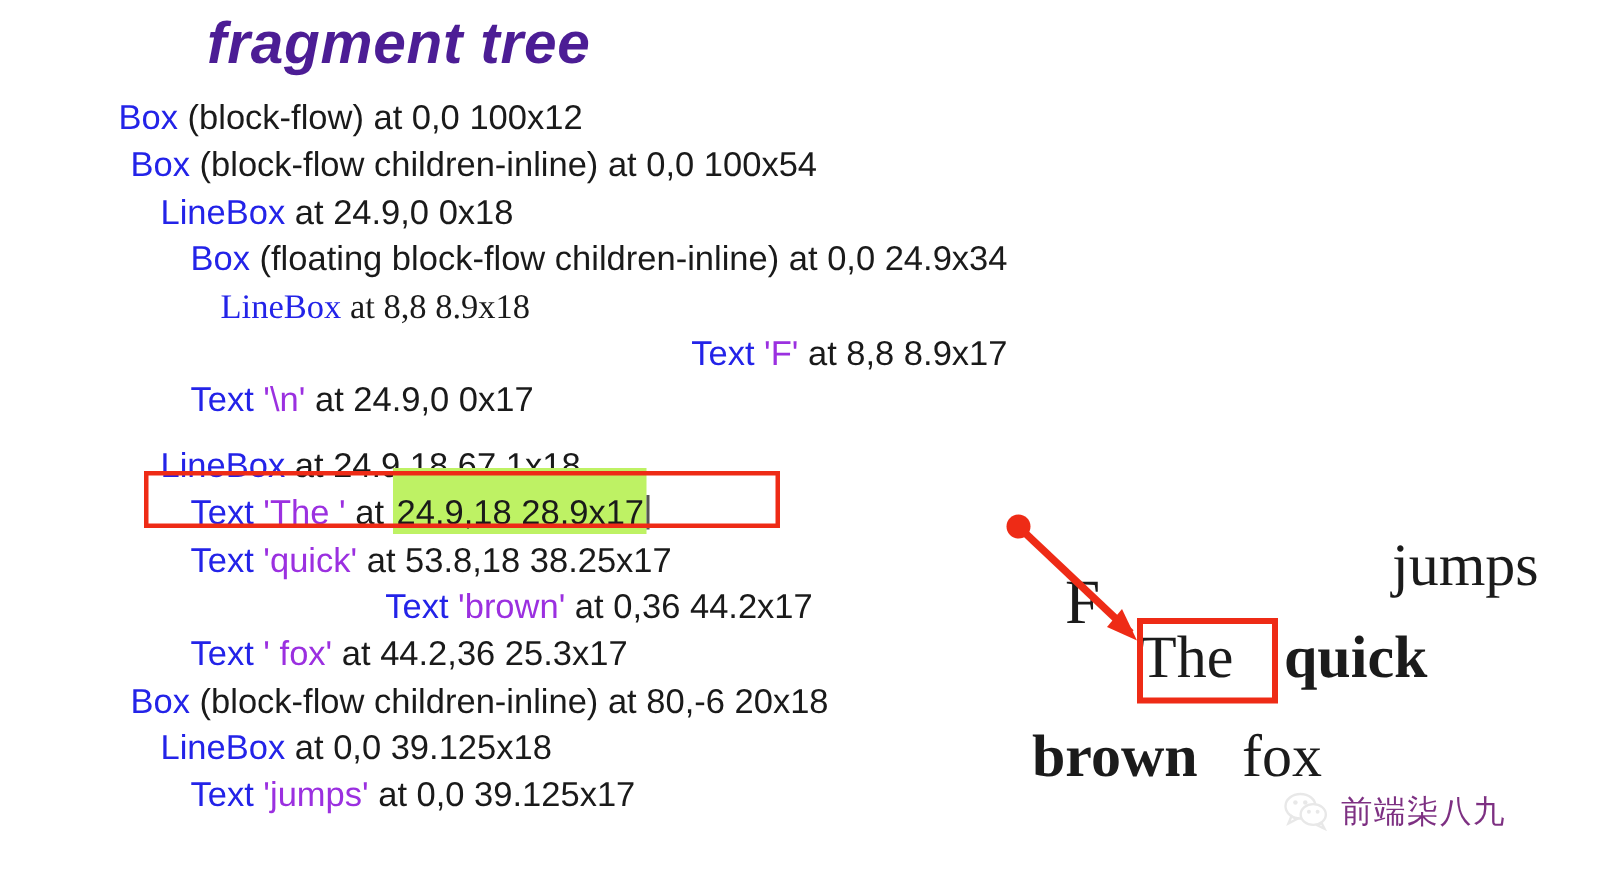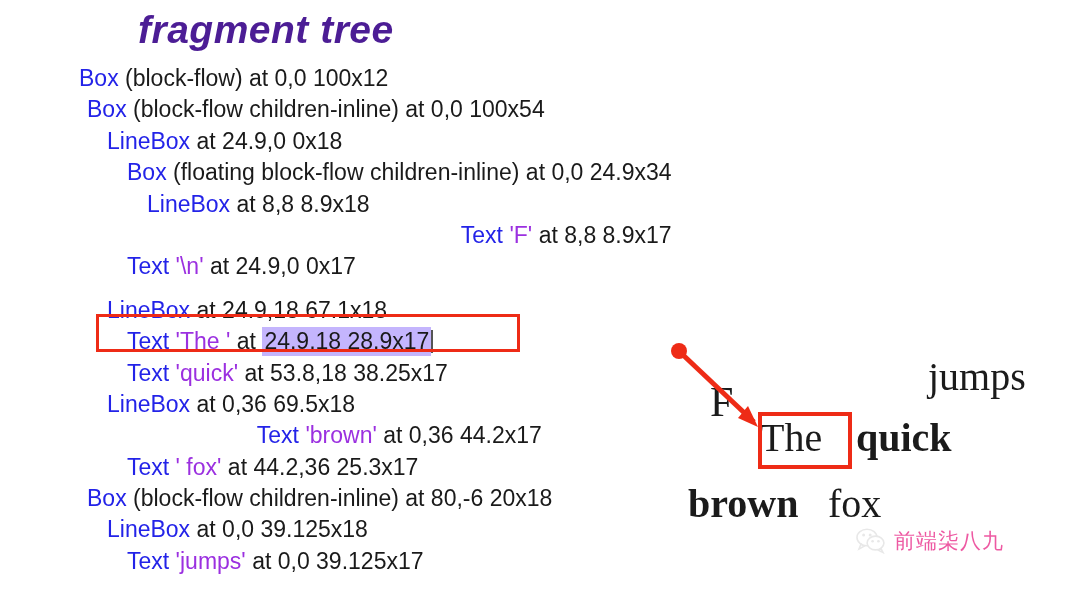--- a/index.html
+++ b/index.html
@@ -44,22 +44,22 @@
     position: relative;
     height: 31.4px;
     white-space: nowrap;
   }
   .node-name   { color: #2323e8; }
   .node-string { color: #9b30e0; }
   .node-rest   { color: #1a1a1a; }
   .quote       { color: #9b30e0; }
 
   .hl {
-    background: #c4b5fd;
-    padding: 1px 2px 2px 2px;
+    background: #bef264;
+    padding: 16px 2px 2px 2px;
     box-decoration-break: clone;
   }
   .caret {
     display: inline-block;
     width: 2px;
     height: 23px;
     background: #555555;
     vertical-align: -4px;
     margin-left: 0px;
   }
@@ -124,42 +124,41 @@
     left: 856px;
     top: 527px;
     display: flex;
     align-items: center;
     gap: 8px;
     opacity: 0.9;
   }
   #watermark-text {
     font-family: "Liberation Sans", sans-serif;
     font-size: 21px;
-    color: #ec4899;
+    color: #701a75;
     letter-spacing: 1px;
     white-space: nowrap;
   }
 </style>
 </head>
 <body>
 
 <div id="slide-title">fragment tree</div>
 
 <div id="fragment-tree">
     <div class="tree-line" style="padding-left: 0px; margin-left: 12px;"><span class="node-name">Box</span><span class="node-rest"> (block-flow) at 0,0 100x12</span></div>
     <div class="tree-line" style="padding-left: 20px;"><span class="node-name">Box</span><span class="node-rest"> (block-flow children-inline) at 0,0 100x54</span></div>
     <div class="tree-line" style="padding-left: 40px;"><span class="node-name">LineBox</span><span class="node-rest"> at 24.9,0 0x18</span></div>
     <div class="tree-line" style="padding-left: 60px;"><span class="node-name">Box</span><span class="node-rest"> (floating block-flow children-inline) at 0,0 24.9x34</span></div>
-    <div class="tree-line" style="padding-left: 80px;"><span class="node-name">LineBox</span><span class="node-rest"> at 8,8 8.9x18</span></div>
+    <div class="tree-line" style="padding-left: 80px; font-family: Liberation Serif, serif;"><span class="node-name">LineBox</span><span class="node-rest"> at 8,8 8.9x18</span></div>
     <div class="tree-line" style="padding-left: 100px; text-align: right;"><span class="node-name">Text</span><span class="node-rest"> </span><span class="quote">'</span><span class="node-string">F</span><span class="quote">'</span><span class="node-rest"> at 8,8 8.9x17</span></div>
     <div class="tree-line" style="padding-left: 60px;"><span class="node-name">Text</span><span class="node-rest"> </span><span class="quote">'</span><span class="node-string">\n</span><span class="quote">'</span><span class="node-rest"> at 24.9,0 0x17</span></div>
     <div class="tree-line" style="padding-left: 40px; margin-top: 12px;"><span class="node-name">LineBox</span><span class="node-rest"> at 24.9,18 67.1x18</span></div>
     <div class="tree-line" style="padding-left: 60px;"><span class="node-name">Text</span><span class="node-rest"> </span><span class="quote">'</span><span class="node-string">The </span><span class="quote">'</span><span class="node-rest"> at </span><span class="hl">24.9,18 28.9x17</span><span class="caret"></span></div>
     <div class="tree-line" style="padding-left: 60px;"><span class="node-name">Text</span><span class="node-rest"> </span><span class="quote">'</span><span class="node-string">quick</span><span class="quote">'</span><span class="node-rest"> at 53.8,18 38.25x17</span></div>
-    <div class="tree-line" style="padding-left: 40px;"><span class="node-name">LineBox</span><span class="node-rest"> at 0,36 69.5x18</span></div>
     <div class="tree-line" style="padding-left: 60px; text-align: center;"><span class="node-name">Text</span><span class="node-rest"> </span><span class="quote">'</span><span class="node-string">brown</span><span class="quote">'</span><span class="node-rest"> at 0,36 44.2x17</span></div>
     <div class="tree-line" style="padding-left: 60px;"><span class="node-name">Text</span><span class="node-rest"> </span><span class="quote">'</span><span class="node-string"> fox</span><span class="quote">'</span><span class="node-rest"> at 44.2,36 25.3x17</span></div>
     <div class="tree-line" style="padding-left: 20px;"><span class="node-name">Box</span><span class="node-rest"> (block-flow children-inline) at 80,-6 20x18</span></div>
     <div class="tree-line" style="padding-left: 40px;"><span class="node-name">LineBox</span><span class="node-rest"> at 0,0 39.125x18</span></div>
     <div class="tree-line" style="padding-left: 60px;"><span class="node-name">Text</span><span class="node-rest"> </span><span class="quote">'</span><span class="node-string">jumps</span><span class="quote">'</span><span class="node-rest"> at 0,0 39.125x17</span></div>
   </div>
 
 <div id="selection-box"></div>
 
 <div id="preview">

